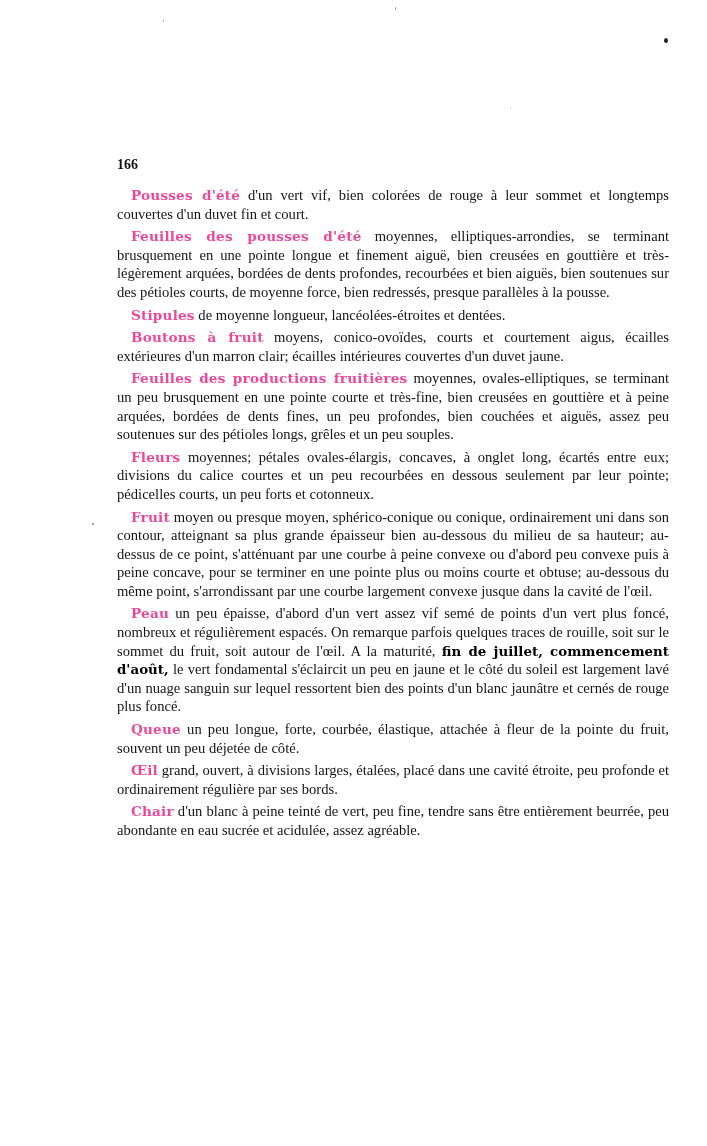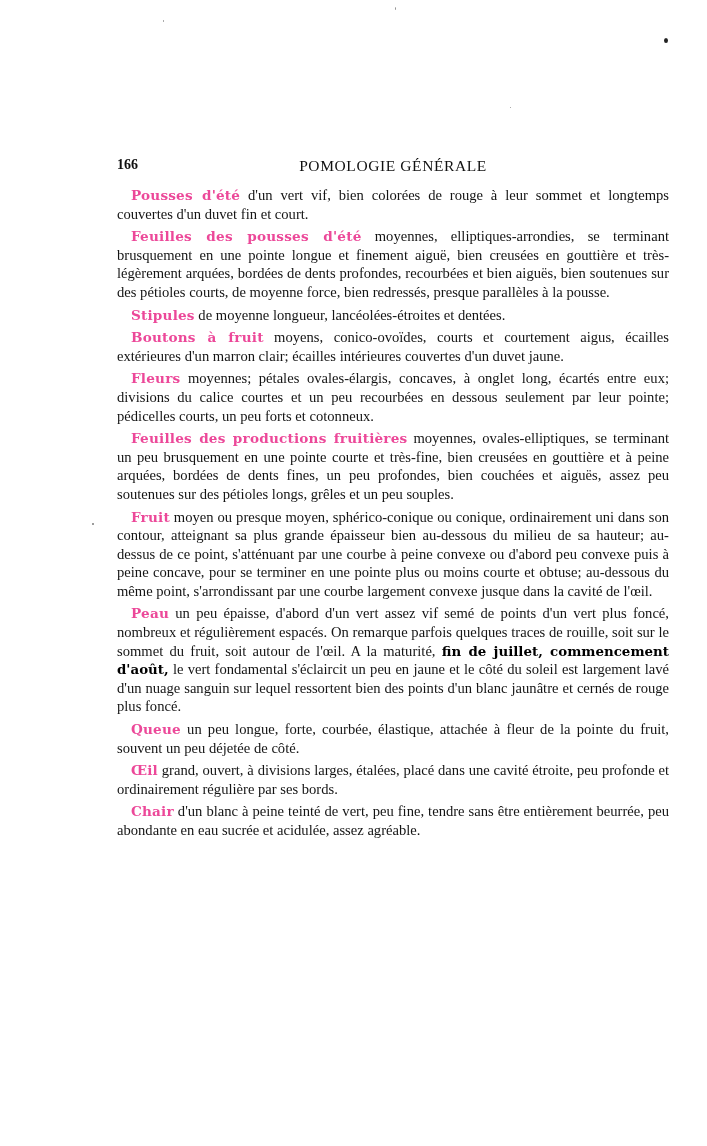--- a/index.html
+++ b/index.html
@@ -24,29 +24,28 @@
 <div class="page">
 
   <div class="speck" style="left:664px;top:38px;width:4px;height:5px;"></div>
   <div class="speck" style="left:163px;top:20px;width:1px;height:2px;opacity:.5"></div>
   <div class="speck" style="left:395px;top:7px;width:1px;height:3px;opacity:.5"></div>
   <div class="speck" style="left:510px;top:107px;width:1px;height:1px;opacity:.5"></div>
   <div class="speck" style="left:92px;top:523px;width:2px;height:2px;opacity:.6"></div>
 
   <div class="header">
     <span class="page-num">166</span>
-    <div class="running-title">POMOLOGIE GÉNÉRALE</div>
   </div>
 
   <div class="body">
     <p class="para"><span class="term">Pousses d'été</span><span> d'un vert vif, bien colorées de rouge à leur sommet et longtemps couvertes d'un duvet fin et court.</span></p>
     <p class="para"><span class="term">Feuilles des pousses d'été</span><span> moyennes, elliptiques-arrondies, se terminant brusquement en une pointe longue et finement aiguë, bien creusées en gouttière et très-légèrement arquées, bordées de dents profondes, recourbées et bien aiguës, bien soutenues sur des pétioles courts, de moyenne force, bien redressés, presque parallèles à la pousse.</span></p>
     <p class="para"><span class="term">Stipules</span><span> de moyenne longueur, lancéolées-étroites et dentées.</span></p>
     <p class="para"><span class="term">Boutons à fruit</span><span> moyens, conico-ovoïdes, courts et courtement aigus, écailles extérieures d'un marron clair; écailles intérieures couvertes d'un duvet jaune.</span></p>
+    <p class="para"><span class="term">Feuilles des productions fruitières</span><span> moyennes, ovales-elliptiques, se terminant un peu brusquement en une pointe courte et très-fine, bien creusées en gouttière et à peine arquées, bordées de dents fines, un peu profondes, bien couchées et aiguës, assez peu soutenues sur des pétioles longs, grêles et un peu souples.</span></p>
     <p class="para"><span class="term">Fleurs</span><span> moyennes; pétales ovales-élargis, concaves, à onglet long, écartés entre eux; divisions du calice courtes et un peu recourbées en dessous seulement par leur pointe; pédicelles courts, un peu forts et cotonneux.</span></p>
-    <p class="para"><span class="term">Feuilles des productions fruitières</span><span> moyennes, ovales-elliptiques, se terminant un peu brusquement en une pointe courte et très-fine, bien creusées en gouttière et à peine arquées, bordées de dents fines, un peu profondes, bien couchées et aiguës, assez peu soutenues sur des pétioles longs, grêles et un peu souples.</span></p>
     <p class="para"><span class="term">Fruit</span><span> moyen ou presque moyen, sphérico-conique ou conique, ordinairement uni dans son contour, atteignant sa plus grande épaisseur bien au-dessous du milieu de sa hauteur; au-dessus de ce point, s'atténuant par une courbe à peine convexe ou d'abord peu convexe puis à peine concave, pour se terminer en une pointe plus ou moins courte et obtuse; au-dessous du même point, s'arrondissant par une courbe largement convexe jusque dans la cavité de l'œil.</span></p>
     <p class="para"><span class="term">Peau</span><span> un peu épaisse, d'abord d'un vert assez vif semé de points d'un vert plus foncé, nombreux et régulièrement espacés. On remarque parfois quelques traces de rouille, soit sur le sommet du fruit, soit autour de l'œil. A la maturité, </span><span class="inline-bold">fin de juillet, commencement d'août,</span><span> le vert fondamental s'éclaircit un peu en jaune et le côté du soleil est largement lavé d'un nuage sanguin sur lequel ressortent bien des points d'un blanc jaunâtre et cernés de rouge plus foncé.</span></p>
     <p class="para"><span class="term">Queue</span><span> un peu longue, forte, courbée, élastique, attachée à fleur de la pointe du fruit, souvent un peu déjetée de côté.</span></p>
     <p class="para"><span class="term">Œil</span><span> grand, ouvert, à divisions larges, étalées, placé dans une cavité étroite, peu profonde et ordinairement régulière par ses bords.</span></p>
     <p class="para"><span class="term">Chair</span><span> d'un blanc à peine teinté de vert, peu fine, tendre sans être entièrement beurrée, peu abondante en eau sucrée et acidulée, assez agréable.</span></p>
   </div>
 </div>
 
 </body></html>

